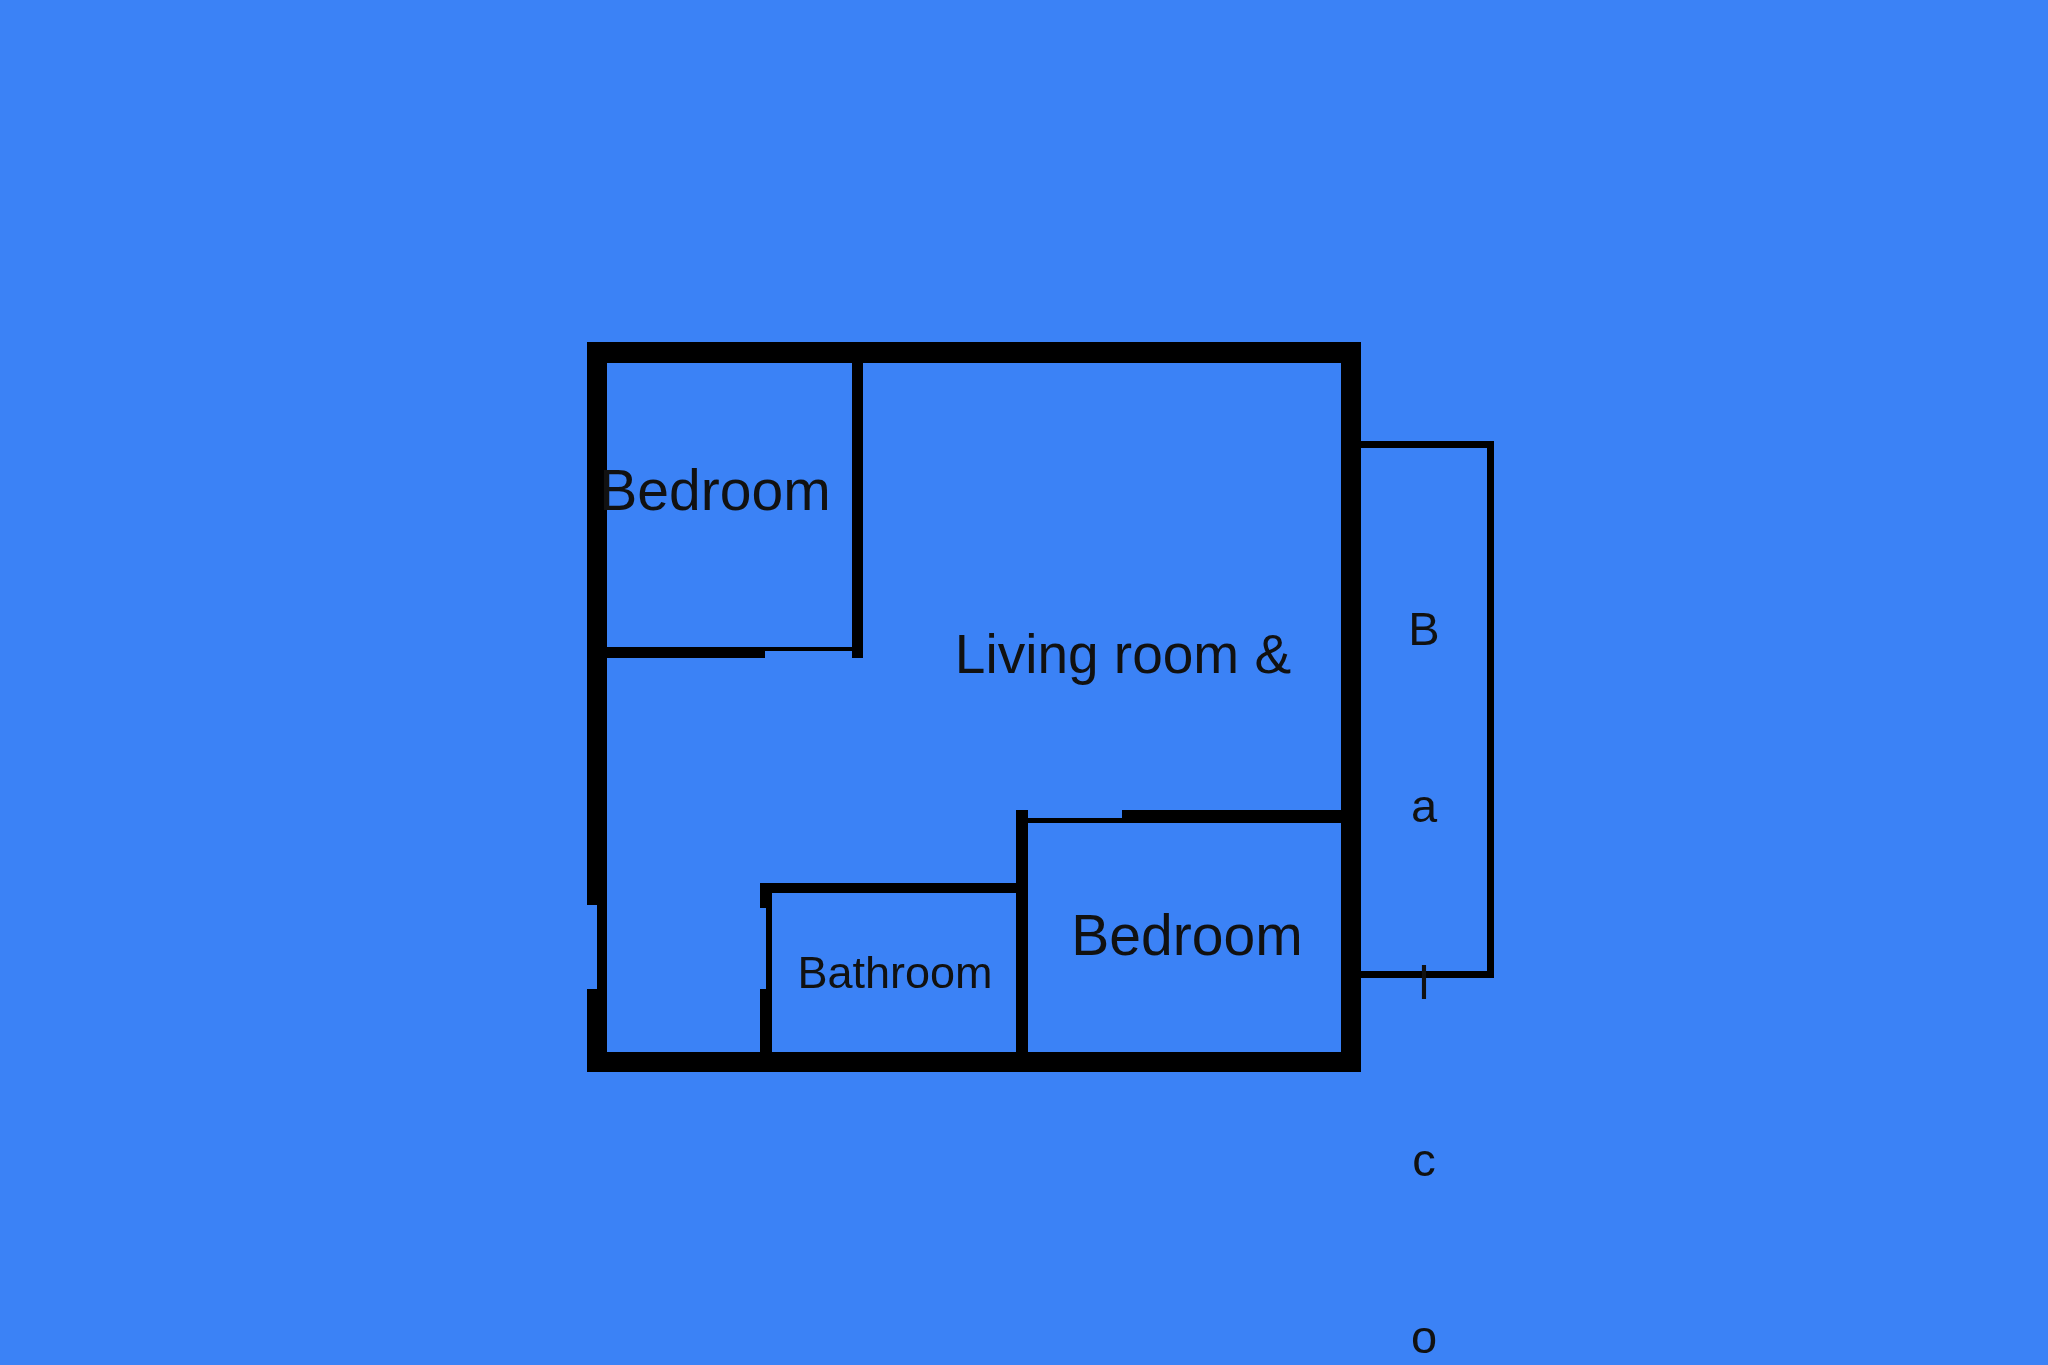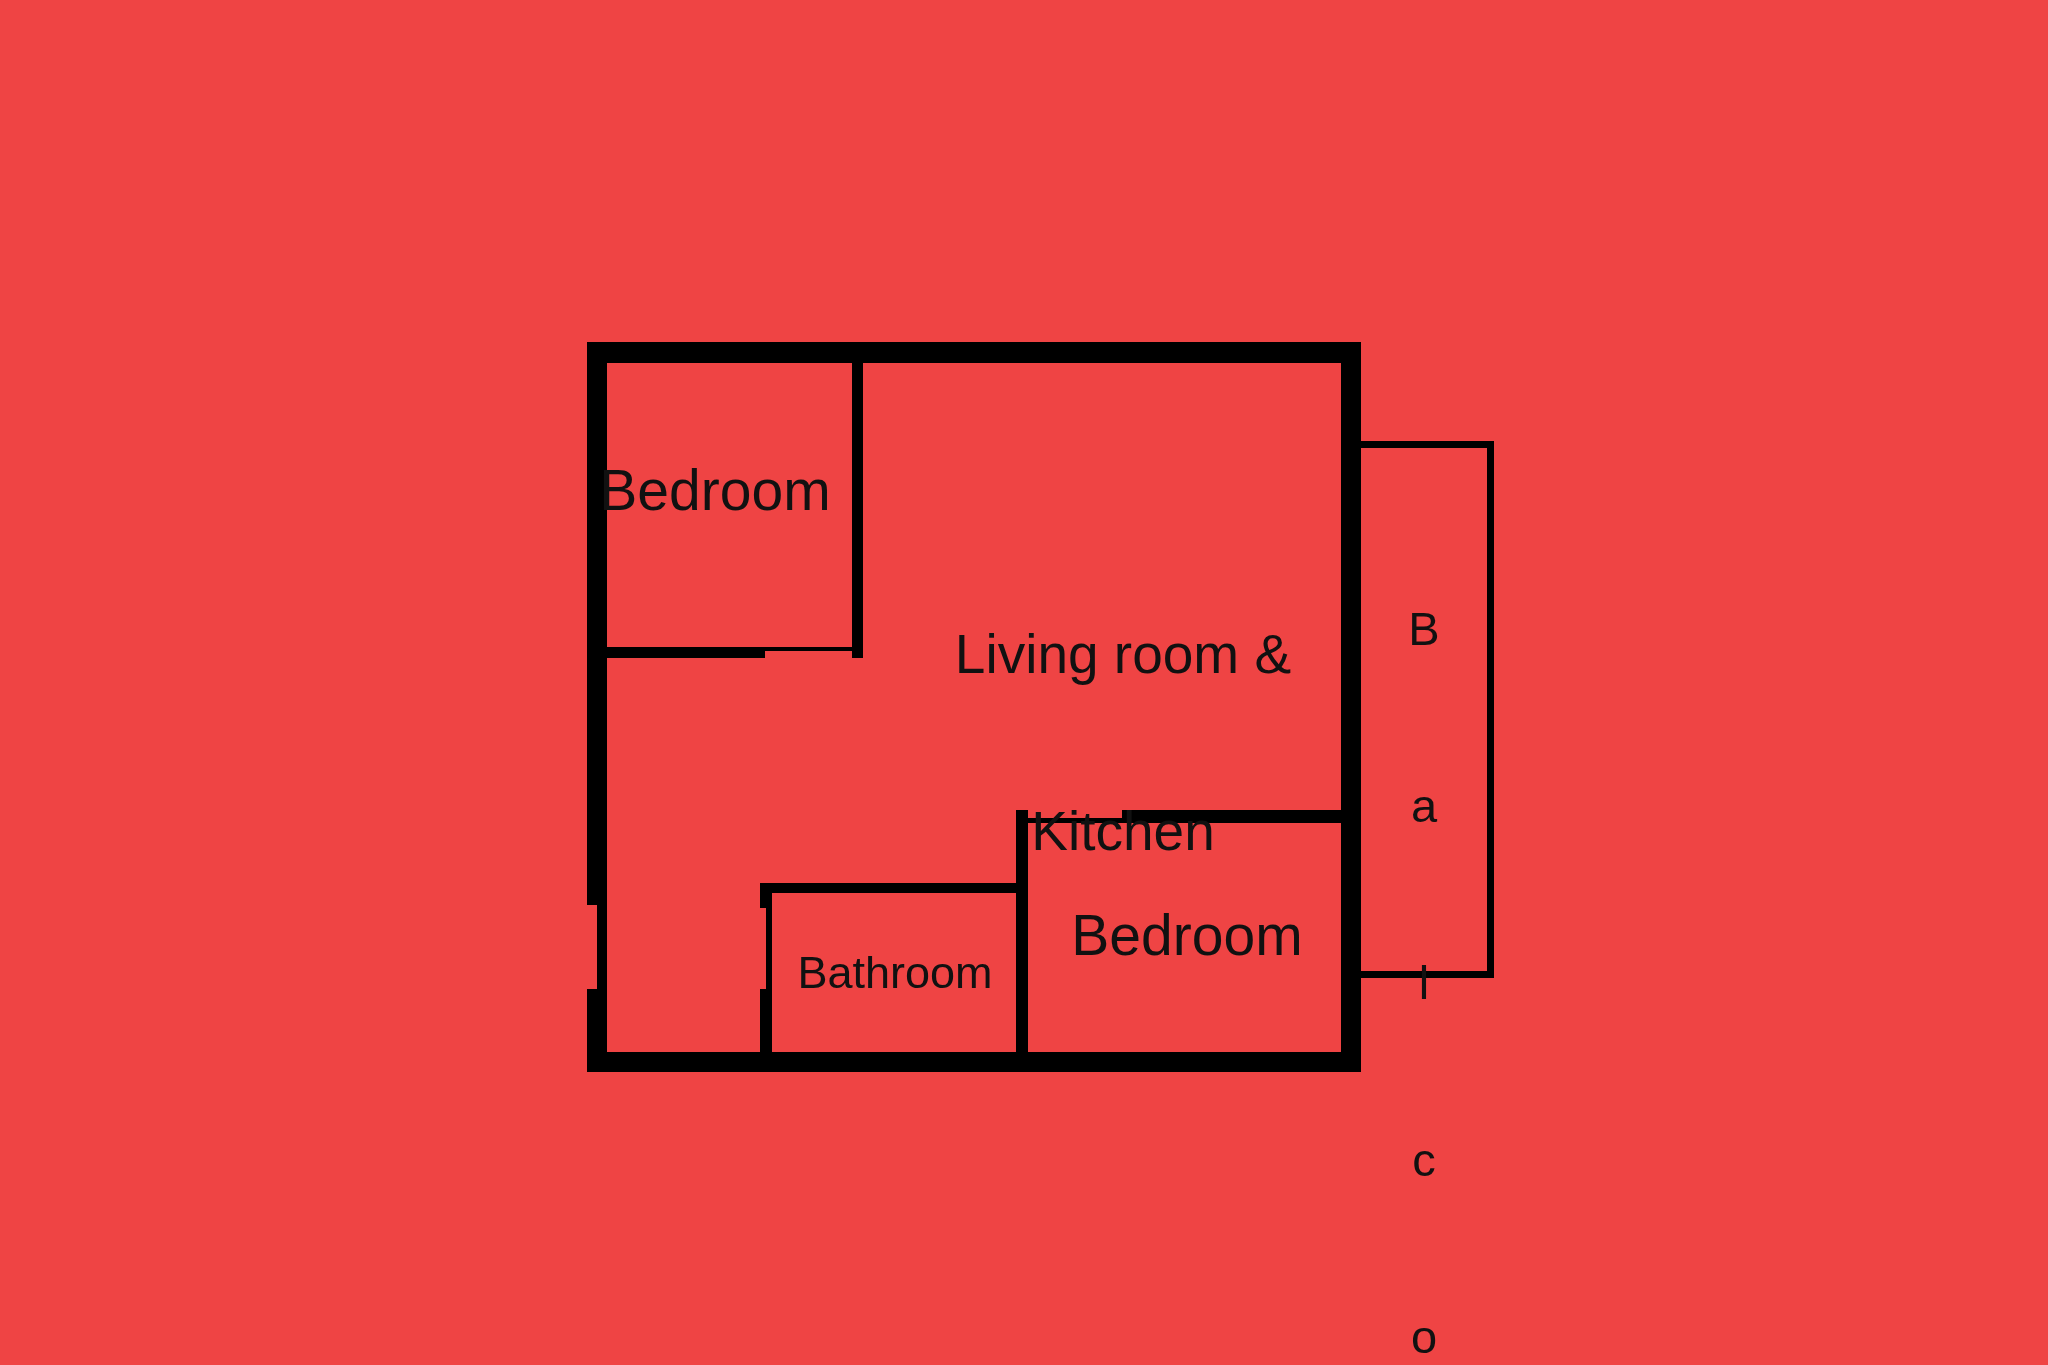--- a/index.html
+++ b/index.html
@@ -4,21 +4,21 @@
 <style>
   html, body {
     margin: 0;
     padding: 0;
     background: #ffffff;
   }
   #canvas {
     position: relative;
     width: 2048px;
     height: 1365px;
-    background: #ef4444;
+    background: #3b82f6;
     overflow: hidden;
     font-family: "Liberation Sans", sans-serif;
   }
   .wall {
     position: absolute;
     background: #000000;
   }
   .label {
     position: absolute;
     color: #111111;
@@ -77,21 +77,20 @@
   <div class="wall" style="left:1028px; top:818px; width:94px; height:5px;"></div>
 
   <div class="wall" style="left:1361px; top:441px; width:133px; height:7px;"></div>
   <div class="wall" style="left:1487px; top:441px; width:7px; height:537px;"></div>
   <div class="wall" style="left:1361px; top:971px; width:133px; height:7px;"></div>
 
   <div class="label label-bedroom1">Bedroom</div>
 
   <div class="label label-living">
     <div>Living room &amp;</div>
-    <div>Kitchen</div>
   </div>
 
   <div class="label label-bathroom">Bathroom</div>
 
   <div class="label label-bedroom2">Bedroom</div>
 
   <div class="label label-balcony">
     <span>B</span>
     <span>a</span>
     <span>l</span>

